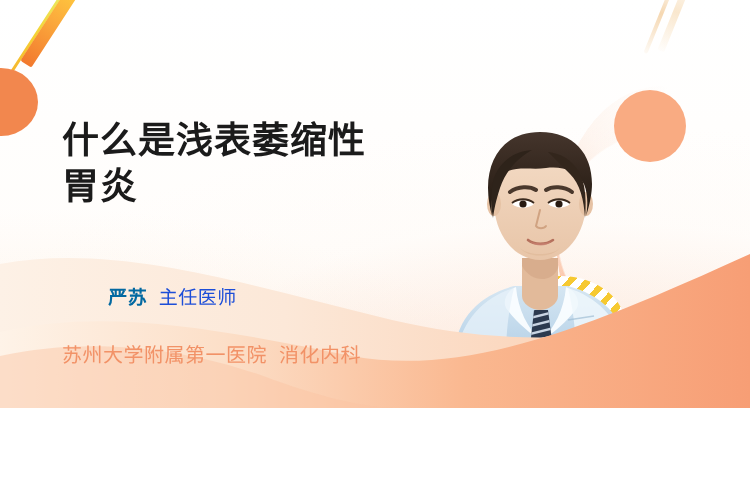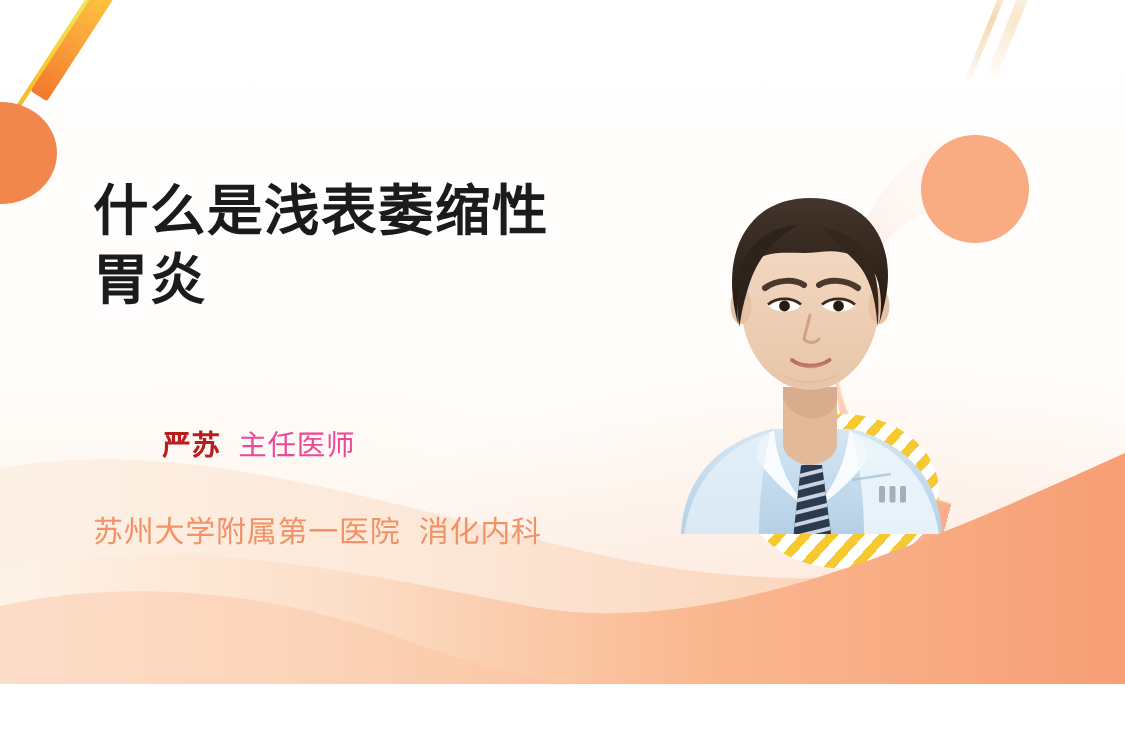--- a/index.html
+++ b/index.html
@@ -8,21 +8,21 @@
     padding: 0;
     background: #ffffff;
   }
   body {
     font-family: "Liberation Sans", "DejaVu Sans", sans-serif;
   }
 
   .card {
     position: relative;
     width: 750px;
-    height: 456px;
+    height: 408px;
     overflow: hidden;
     background: #ffffff;
     user-select: none;
   }
 
   
   .bg-wash {
     position: absolute;
     inset: 0;
     background:
@@ -190,25 +190,25 @@
   }
   .credit-line-1 {
     font-size: 19px;
     line-height: 28px;
     letter-spacing: 0.5px;
     color: #EE7E52;
     white-space: pre;
   }
   .credit-name {
     font-weight: 700;
-    color: #b91c1c;
+    color: #0369a1;
   }
   .credit-role {
     font-weight: 400;
-    color: #ec4899;
+    color: #1d4ed8;
     text-align: right;
   }
   .credit-line-2 {
     font-size: 20px;
     line-height: 30px;
     letter-spacing: 0.5px;
     color: #F29267;
     white-space: pre;
   }
 </style>

